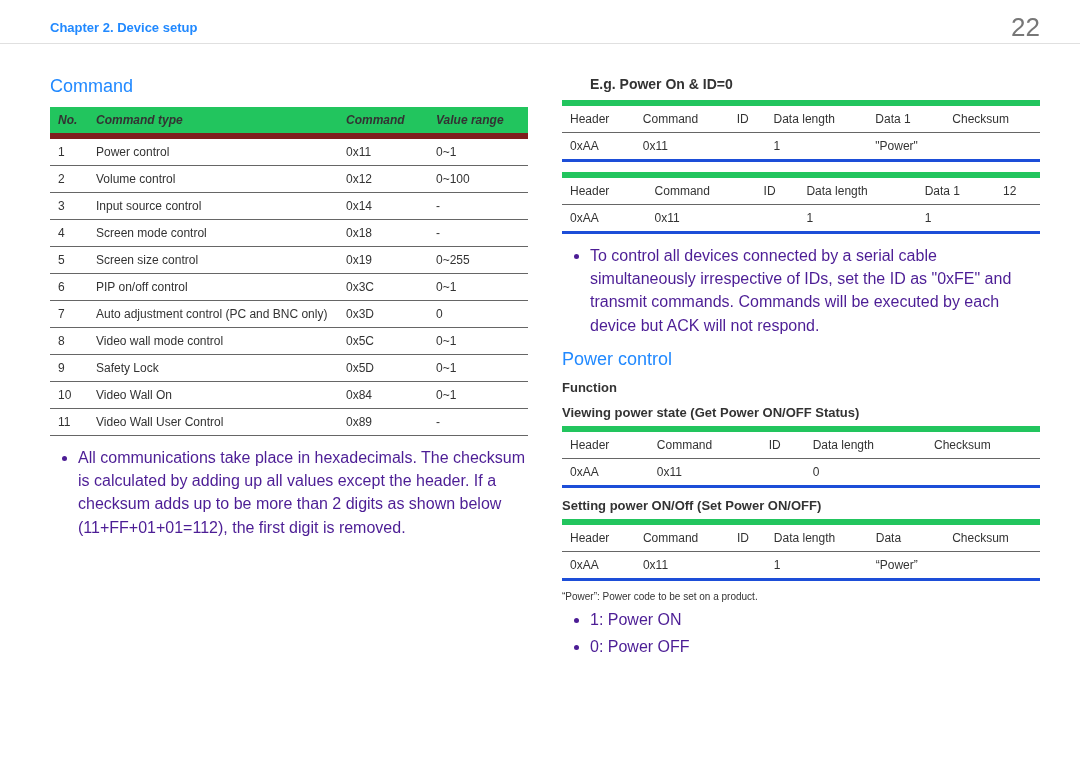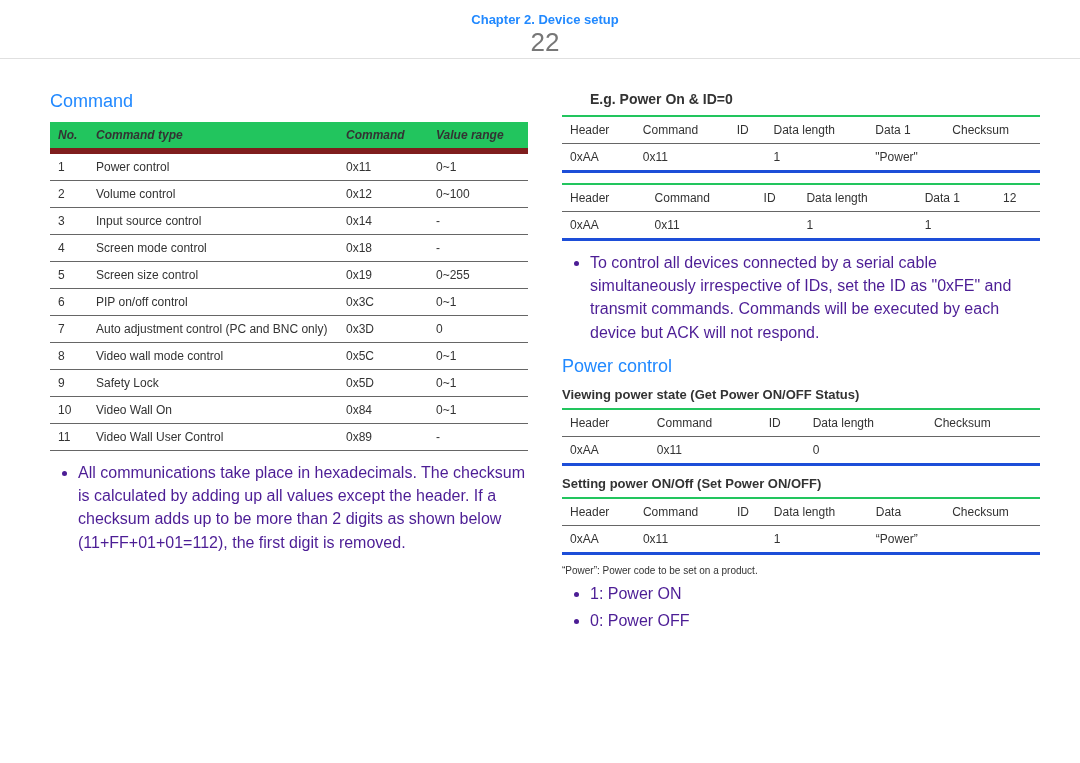--- a/index.html
+++ b/index.html
@@ -11,21 +11,20 @@
     width: 1080px;
     height: 763px;
     position: relative;
   }
   .header-row {
     display: flex;
     justify-content: space-between;
     align-items: center;
     padding: 12px 40px 0 50px;
     border-bottom: 1px solid #e0e0e0;
-    flex-direction: column;
   }
   .chapter {
     color: #2189ff;
     font-weight: bold;
     font-size: 13px;
   }
   .page-num {
     color: #777;
     font-size: 26px;
     font-weight: 300;
@@ -74,21 +73,21 @@
     font-weight: bold;
     border-bottom: 6px solid #7f1d1d;
     font-style: italic;
   }
   .cmd-table .c0 { width: 38px; }
   .cmd-table .c2 { width: 90px; }
   .cmd-table .c3 { width: 100px; }
   .simple-table th {
     font-weight: normal;
     border-bottom: 1px solid #666;
-    border-top: 2px solid #22c55e;
+    border-top: 6px solid #22c55e;
   }
   .simple-table td {
     border-bottom: 3px solid #1d4ed8;
   }
   ul.bullets {
     list-style: disc;
     padding-left: 28px;
     font-size: 16px;
     color: #4c1d95;
     margin: 6px 0 12px 0;
@@ -241,20 +240,21 @@
           </tr>
         </tbody>
     </table>
 
     <ul class="bullets">
       <li>To control all devices connected by a serial cable simultaneously irrespective of IDs, set the ID as "0xFE" and transmit commands. Commands will be executed by each device but ACK will not respond.</li>
     </ul>
 
     <h2 class="blue">Power control</h2>
 
+    <h4 class="sub">Function</h4>
 
     <h4 class="sub">Viewing power state (Get Power ON/OFF Status)</h4>
     <table class="simple-table">
       <thead>
           <tr id="t3h">
             <th>Header</th>
             <th>Command</th>
             <th>ID</th>
             <th>Data length</th>
             <th>Checksum</th>

